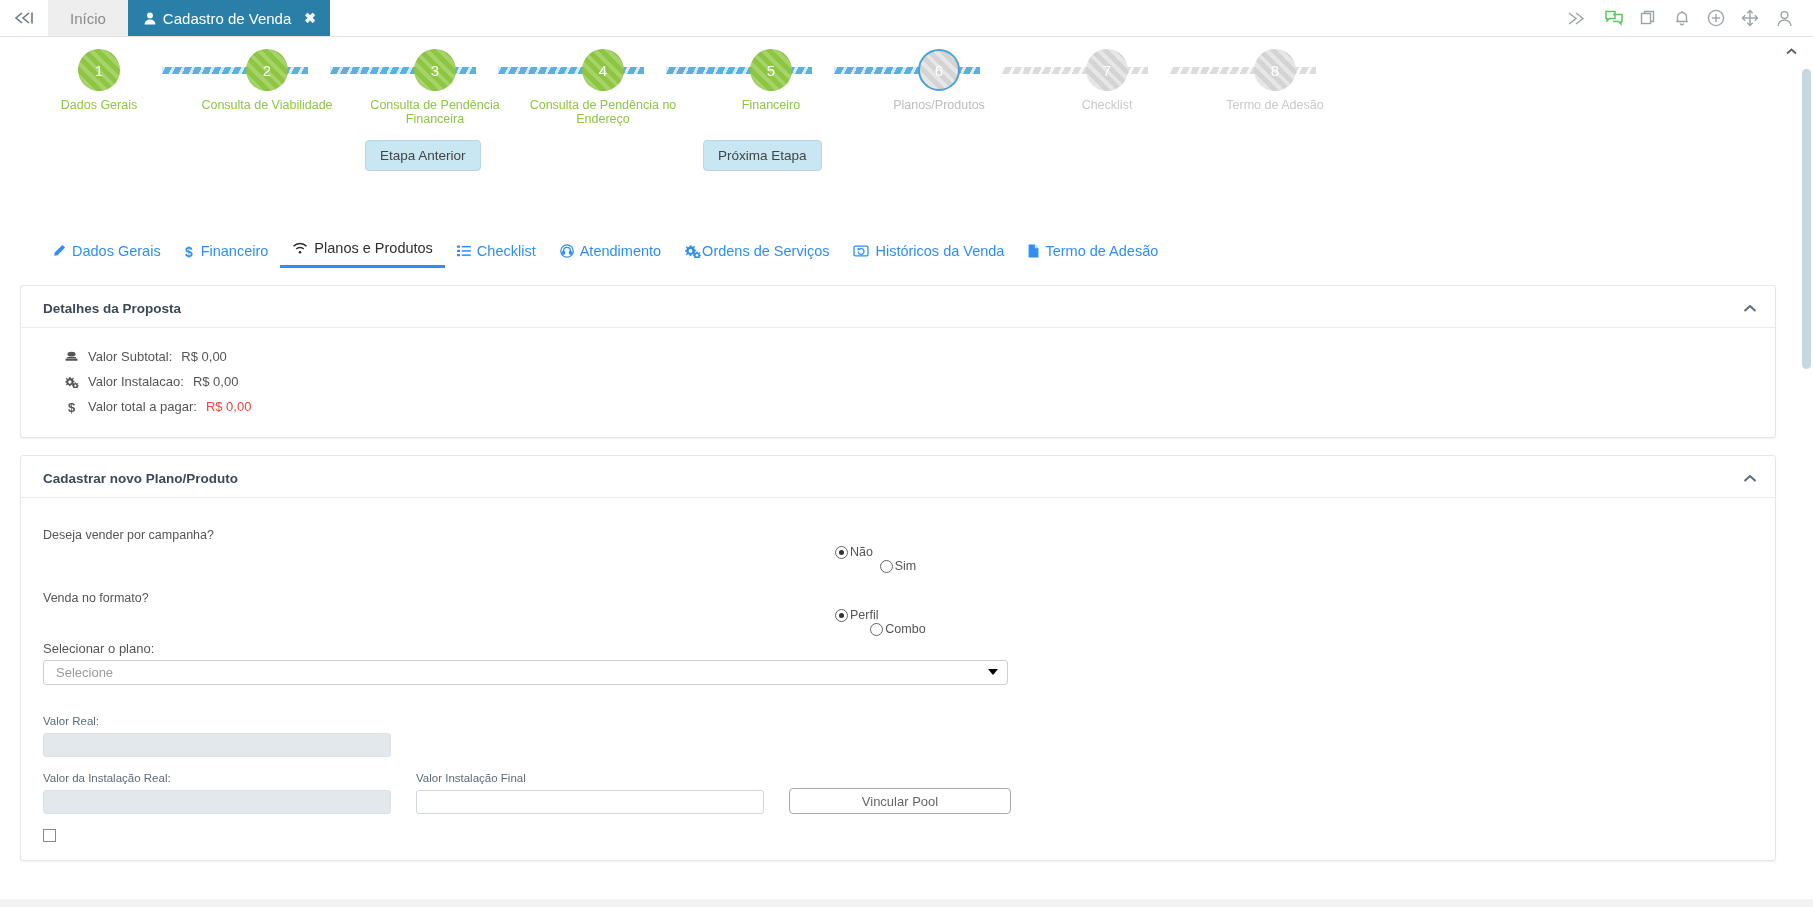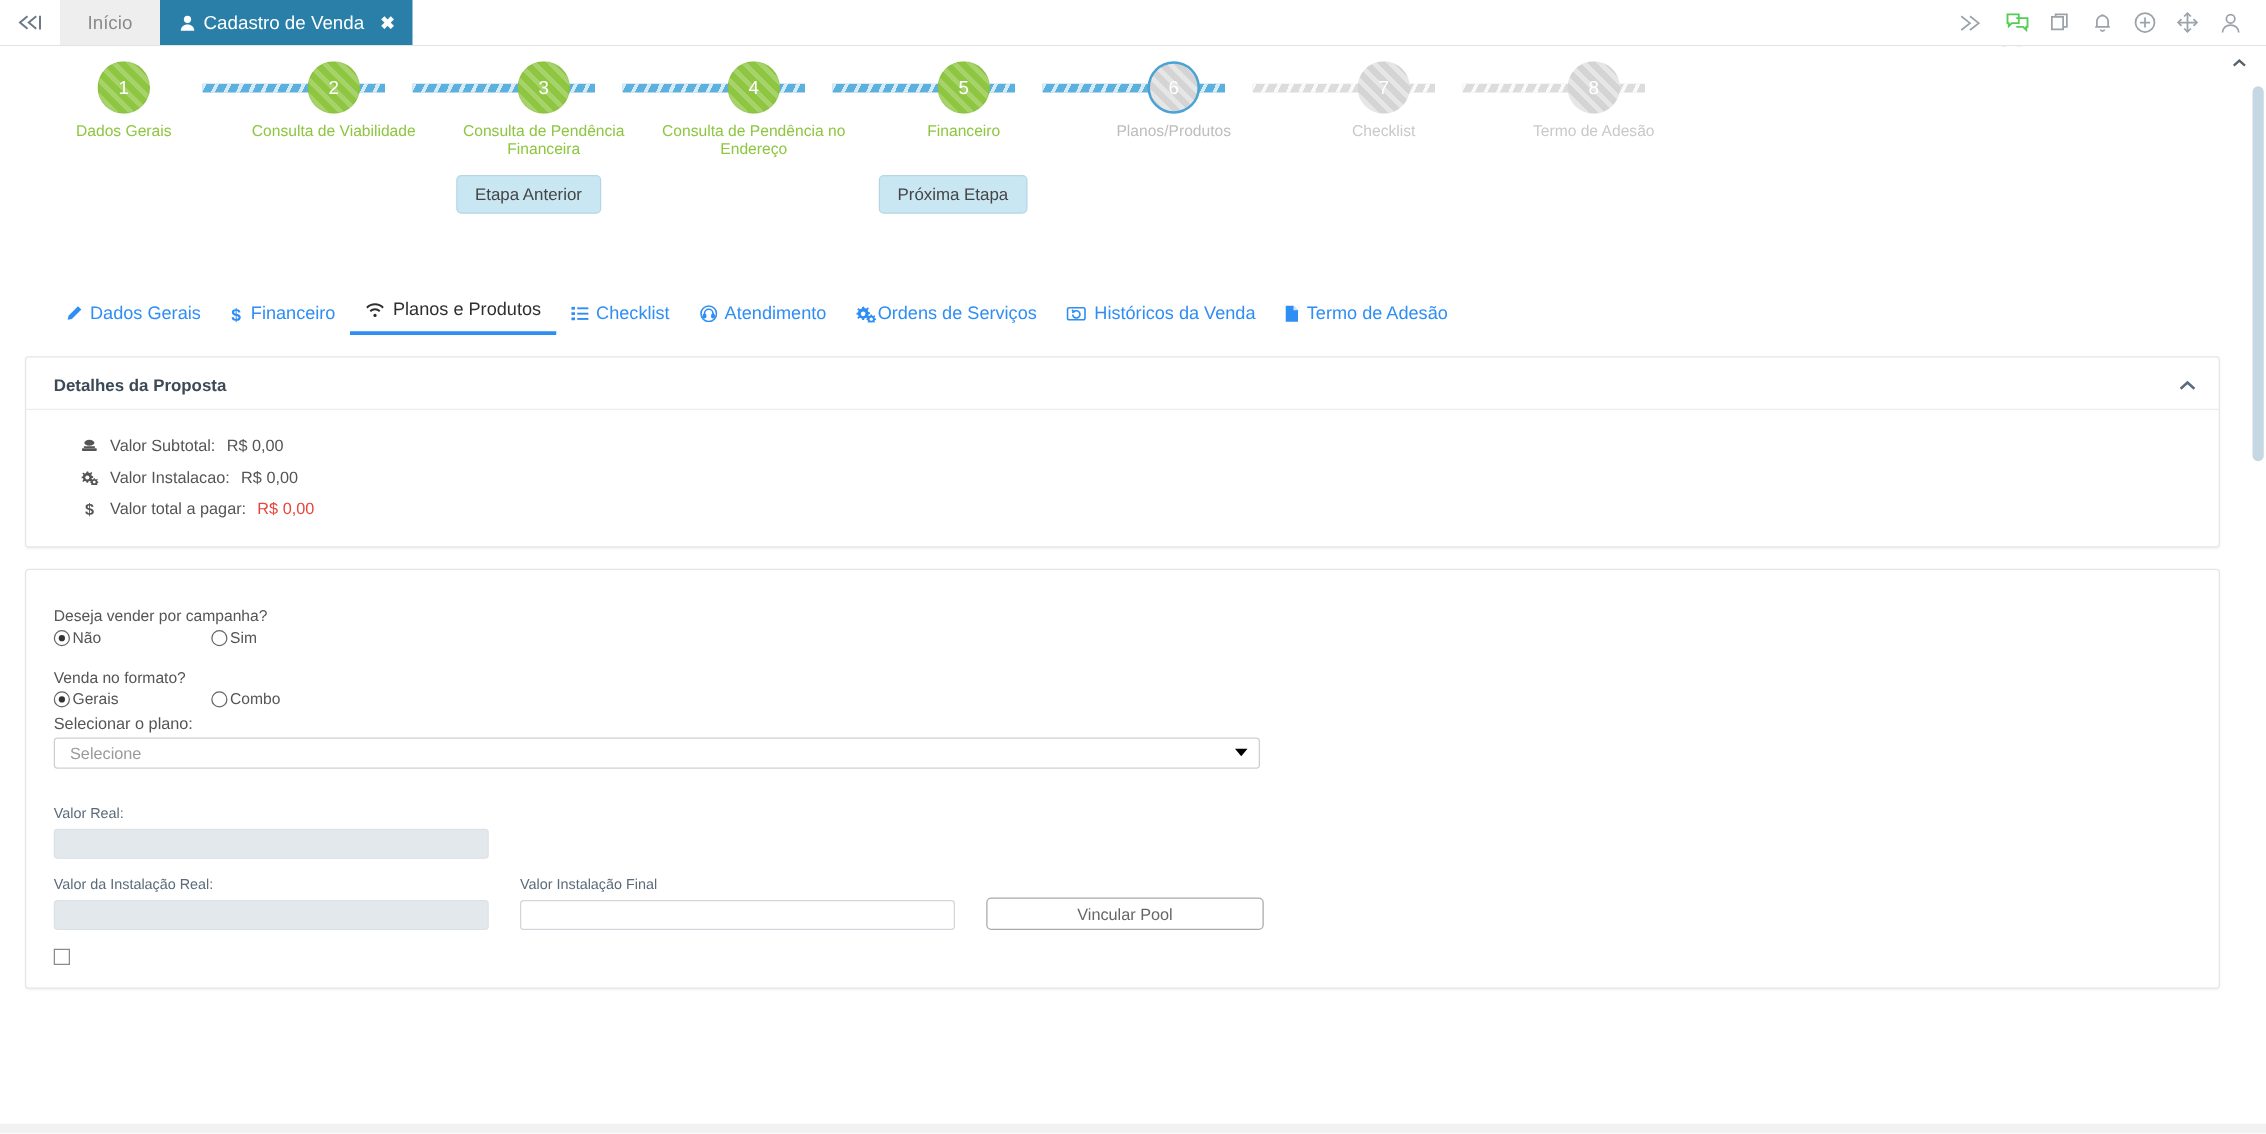--- a/index.html
+++ b/index.html
@@ -226,21 +226,21 @@
     padding: 5px 0 5px 22px;
   }
   .value-row .vi { color: #555; display:flex; align-items:center; width:14px;}
   .value-red { color: #e8453c; }
 
   
   .field-label {
     font-size: 12.5px; color: #555; margin-bottom: 3px;
   }
   .radio-group {
-    display: flex; align-items: center; margin: 0 0 2px 0;
+    display: flex; align-items: center; margin: 0 0 2px 0; flex-direction: column;
   }
   .radio-opt {
     display: flex; align-items: center; gap: 2px;
     font-size: 12.5px; color: #555; cursor: pointer;
   }
   .radio-opt:first-child { width: 126px; }
   .rd {
     width: 13px; height: 13px; border-radius: 50%;
     border: 1px solid #666; background: #fff;
     display: inline-flex; align-items: center; justify-content: center;
@@ -606,41 +606,49 @@
               </svg>
           </span>
           <span>Valor total a pagar:</span>
           <span class="value-red">R$ 0,00</span>
         </div>
 
       </div>
     </div>
 
     <div class="panel">
+      <div class="panel-head">
+        <span>Cadastrar novo Plano/Produto</span>
+        <span class="chev">
+          <svg width="14" height="9" viewBox="0 0 14 9" fill="none" stroke="#5a6b7d" stroke-width="2">
+              <polyline points="1.5,7 7,2 12.5,7"></polyline>
+            </svg>
+        </span>
+      </div>
       <div class="panel-body" style="padding-top:30px;">
 
         <div class="field-label">Deseja vender por campanha?</div>
         <div class="radio-group">
           <label class="radio-opt">
             <span class="rd on"></span>
             <span>Não</span>
           </label>
           <label class="radio-opt">
             <span class="rd"></span>
             <span>Sim</span>
           </label>
         </div>
 
         <div class="block-gap"></div>
 
         <div class="field-label">Venda no formato?</div>
         <div class="radio-group">
           <label class="radio-opt">
             <span class="rd on"></span>
-            <span>Gerais</span>
+            <span>Perfil</span>
           </label>
           <label class="radio-opt">
             <span class="rd"></span>
             <span>Combo</span>
           </label>
         </div>
 
         <div class="field-label" style="font-size:13px;margin-top:5px;">Selecionar o plano:</div>
         <div class="sel-wrap">
           <select class="plain">

